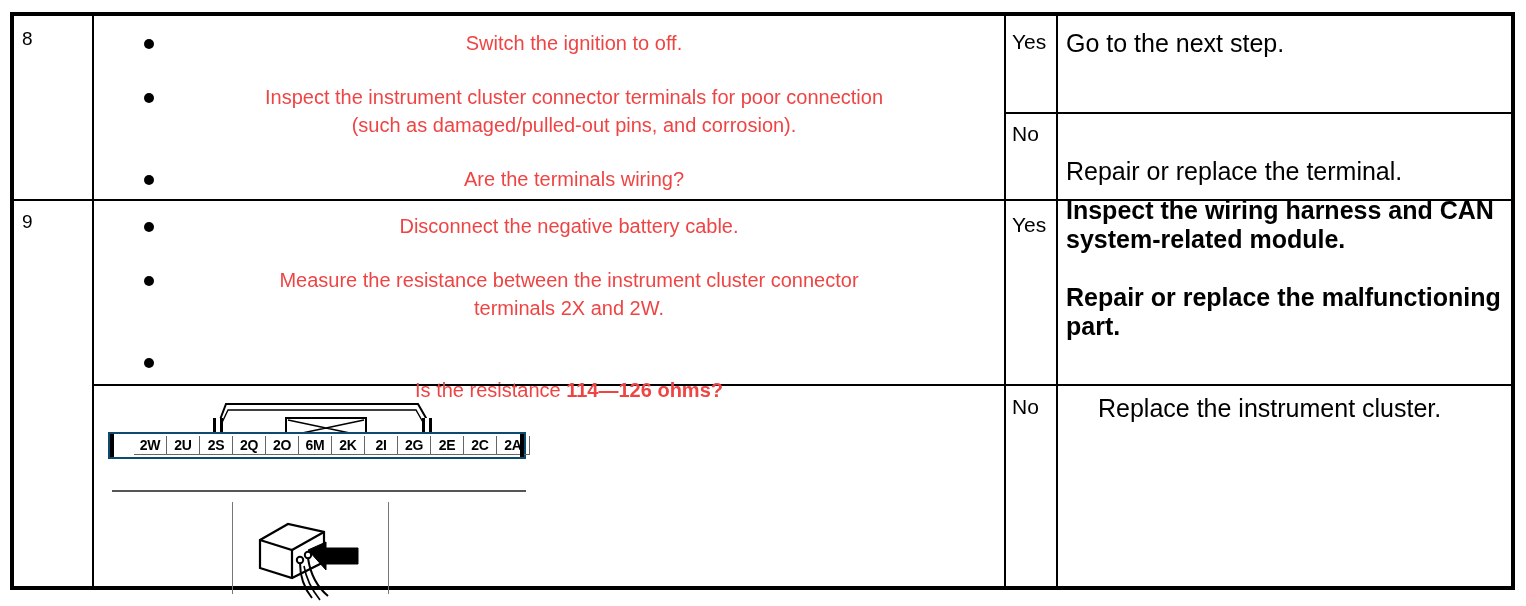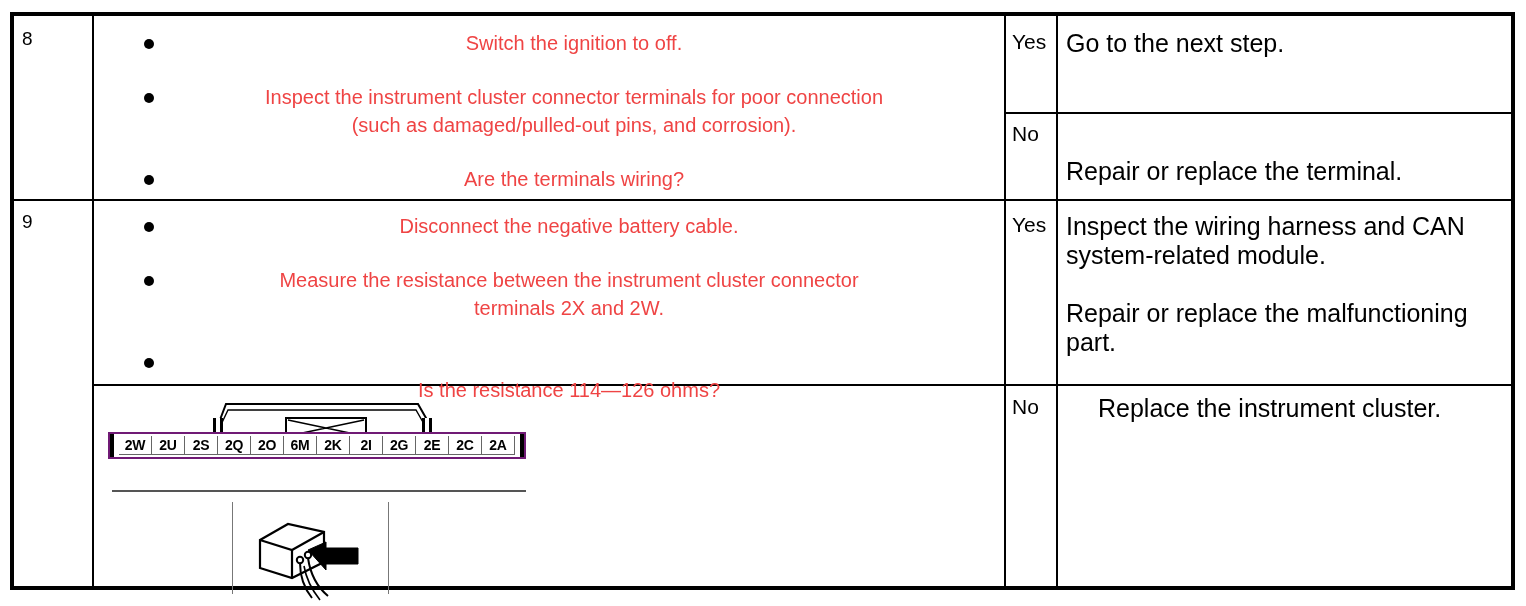--- a/index.html
+++ b/index.html
@@ -79,34 +79,34 @@
   .bullet-item::before {
     content: "";
     position: absolute;
     left: 10px;
     top: 10px;
     width: 10px;
     height: 10px;
     border-radius: 50%;
     background: #000;
   }
-  .bold { font-weight: normal; }
+  .bold { font-weight: bold; }
 
   
   .pinout {
     position: absolute;
     left: 96px;
     top: 407px;
   }
   .conn-body {
     position: relative;
-    border: 2px solid #701a75;
+    border: 2px solid #0c4a6e;
     background: #fff;
     box-sizing: border-box;
-    padding: 2px 3px;
+    padding: 2px 18px;
   }
   .conn-rail-l, .conn-rail-r {
     position: absolute;
     top: 0;
     width: 4px;
     height: 100%;
     background: #000;
   }
   .conn-rail-l { left: 0px; }
   .conn-rail-r { right: 0px; }
@@ -192,21 +192,21 @@
       <div class="bullets" style="left:120px; top:196px; width:830px;">
         <div class="bullet-item">Disconnect the negative battery cable.</div>
         <div class="bullet-item">Measure the resistance between the instrument cluster connector
 terminals 2X and 2W.</div>
         <div class="bullet-item">
           <span>Is the resistance </span><span class="bold">114—126 ohms?</span>
         </div>
       </div>
 
       <div class="answer" style="left:998px; top:196px;">Yes</div>
-      <div class="answertext" style="left:1052px; top:196px; width:440px;">Inspect the wiring harness and CAN
+      <div class="answertext" style="left:1052px; top:180px; width:440px;font-weight:bold;">Inspect the wiring harness and CAN
 system-related module.
 
 Repair or replace the malfunctioning
 part.</div>
 
       <div class="answer" style="left:998px; top:378px;">No</div>
       <div class="answertext" style="left:1052px; top:378px; width:440px;margin-left:32px;">Replace the instrument cluster.</div>
 
       <div class="pinout" style="left:86px; top:382px;">
 

